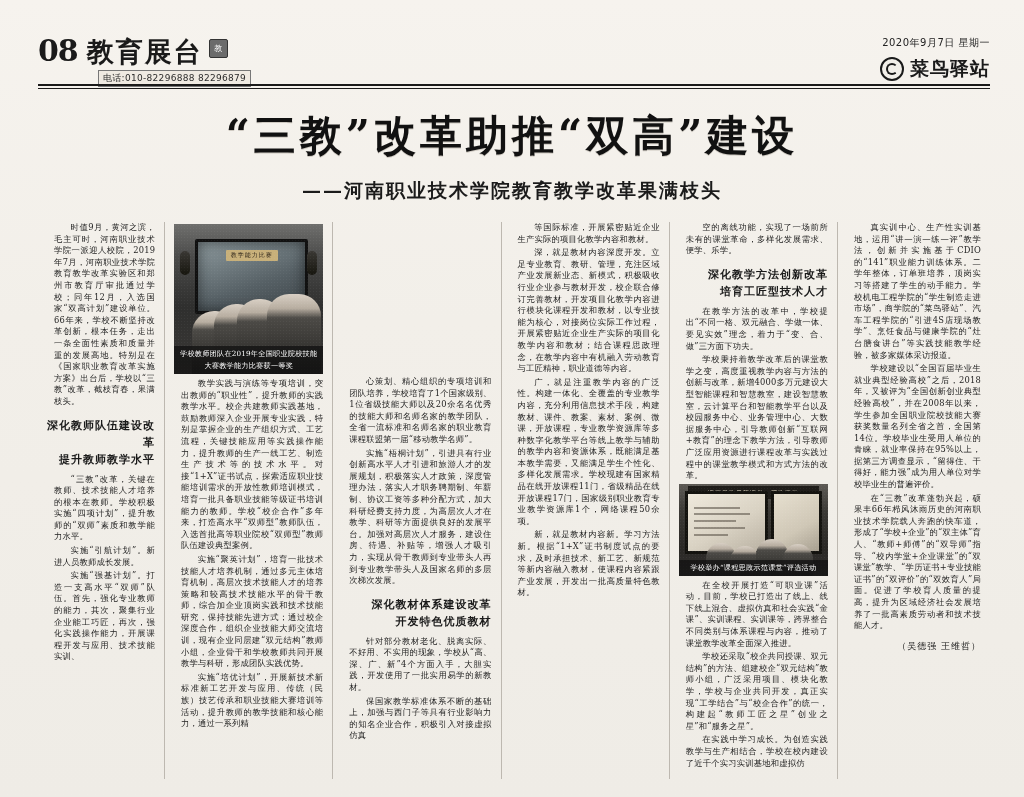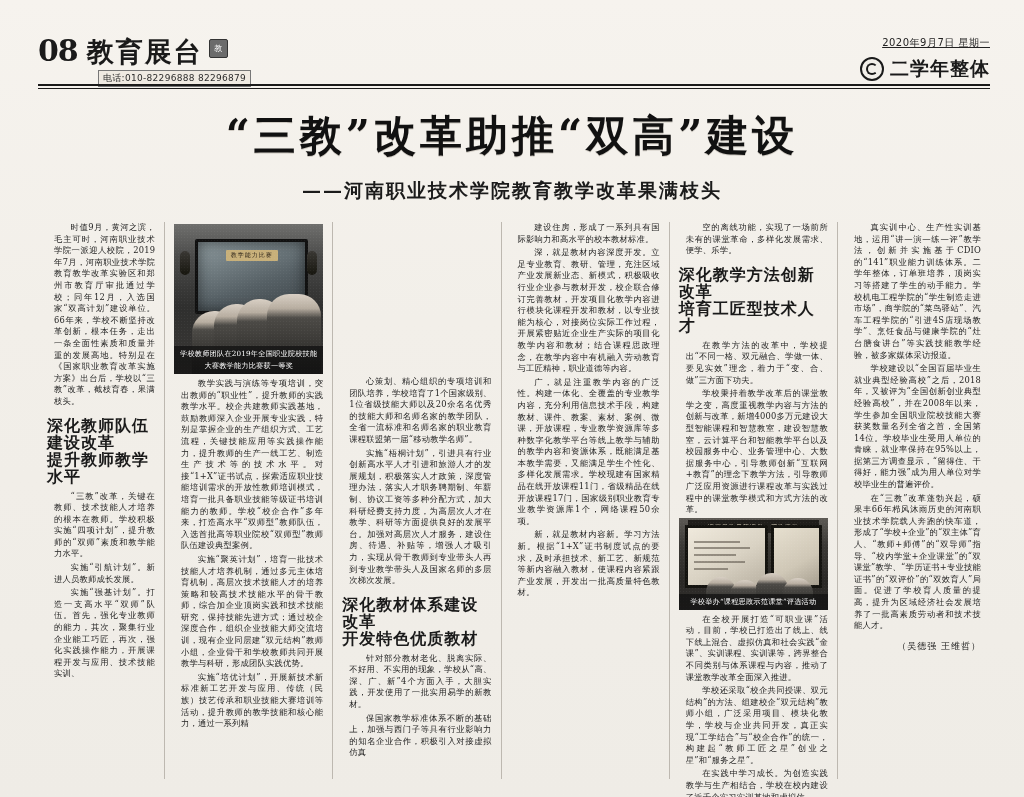--- a/index.html
+++ b/index.html
@@ -33,21 +33,21 @@
     width:17px;height:17px;border:1px solid #333;border-radius:2px;
     margin-left:6px;margin-bottom:8px;
     background:#6b6b6b;color:#fff;font-size:8px;line-height:17px;text-align:center;
   }
   .mast-phone{
     position:absolute;left:60px;top:34px;
     font-size:9px;color:#2b2b2b;letter-spacing:.3px;
     border:1px solid #777;padding:1px 4px;background:#efeae2;
   }
   .mast-right{position:absolute;right:0;top:0;text-align:right;}
-  .mast-date{font-size:10px;color:#222;margin-bottom:6px;letter-spacing:.5px;text-decoration:underline;}
+  .mast-date{font-size:10px;color:#222;margin-bottom:6px;letter-spacing:.5px;}
   .mast-brand{display:flex;align-items:center;justify-content:flex-end;}
   .brand-logo{
     width:20px;height:20px;border-radius:50%;
     border:2px solid #1a1a1a;margin-right:6px;
     position:relative;background:#f2efe9;
   }
   .brand-logo:after{
     content:"";position:absolute;left:4px;top:4px;width:8px;height:8px;
     border-radius:50%;border:2px solid #1a1a1a;border-right-color:transparent;
   }
@@ -95,22 +95,22 @@
     font-family:"DejaVu Serif","Liberation Serif",serif;
     font-size:8.3px;line-height:11.6px;
     text-align:justify;
     margin:0 0 2px 7px;
     text-indent:2em;
     color:#1d1d1d;
     letter-spacing:.2px;
   }
   h3.sec{
     font-family:Liberation Sans, sans-serif;
-    font-weight:bold;font-size:16px;line-height:17px;
-    text-align:left;margin:9px 0 6px 0;letter-spacing:1px;
+    font-weight:bold;font-size:11px;line-height:17px;
+    text-align:right;margin:9px 0 6px 0;letter-spacing:1px;
   }
   .byline{
     font-family:"DejaVu Serif","Liberation Serif",serif;
     font-size:9px;text-align:right;margin-top:8px;letter-spacing:1px;
   }
 
   
   .photo{
     position:relative;background:#2b2b2b;margin:2px 0 4px 0;
     overflow:hidden;
@@ -182,21 +182,21 @@
     <div class="mast-left">
       <div class="mast-num">08</div>
       <div class="mast-title">教育展台</div>
       <div class="mast-seal">教</div>
     </div>
     <div class="mast-phone">电话:010-82296888  82296879</div>
     <div class="mast-right">
       <div class="mast-date">2020年9月7日  星期一</div>
       <div class="mast-brand">
         <div class="brand-logo"></div>
-        <div class="brand-name">二学年整体</div>
+        <div class="brand-name">菜鸟驿站</div>
       </div>
     </div>
   </div>
   <div class="rule"></div>
   <div class="rule2"></div>
 
   <div class="headline">“三教”改革助推“双高”建设</div>
   <div class="subhead">——河南职业技术学院教育教学改革果满枝头</div>
 
   <div class="cols">
@@ -239,21 +239,21 @@
       <p class="body">实施“梧桐计划”，引进具有行业创新高水平人才引进和旅游人才的发展规划，积极落实人才政策，深度管理办法，落实人才职务聘期制、年薪制、协议工资等多种分配方式，加大科研经费支持力度，为高层次人才在教学、科研等方面提供良好的发展平台。加强对高层次人才服务，建设住房、待遇、补贴等，增强人才吸引力，实现从骨干教师到专业带头人再到专业教学带头人及国家名师的多层次梯次发展。</p>
       <h3 class="sec">
         <span>深化教材体系建设改革</span><br>
         <span>开发特色优质教材</span>
       </h3>
       <p class="body">针对部分教材老化、脱离实际、不好用、不实用的现象，学校从“高、深、广、新”4个方面入手，大胆实践，开发使用了一批实用易学的新教材。</p>
       <p class="body">保国家教学标准体系不断的基础上，加强与西门子等具有行业影响力的知名企业合作，积极引入对接虚拟仿真</p>
     </div>
 
     <div class="col c4">
-      <p class="body">建设住房，形成了一系列具有国际影响力和高水平的校本教材标准。</p>
+      <p class="body">等国际标准，开展紧密贴近企业生产实际的项目化教学内容和教材。</p>
       <p class="body">深，就是教材内容深度开发。立足专业教育、教研、管理，充注区域产业发展新业态、新模式，积极吸收行业企业参与教材开发，校企联合修订完善教材，开发项目化教学内容进行模块化课程开发和教材，以专业技能为核心，对接岗位实际工作过程，开展紧密贴近企业生产实际的项目化教学内容和教材；结合课程思政理念，在教学内容中有机融入劳动教育与工匠精神，职业道德等内容。</p>
       <p class="body">广，就是注重教学内容的广泛性。构建一体化、全覆盖的专业教学内容，充分利用信息技术手段，构建教材、课件、教案、素材、案例、微课，开放课程，专业教学资源库等多种数字化教学平台等线上教学与辅助的教学内容和资源体系，既能满足基本教学需要，又能满足学生个性化、多样化发展需求。学校现建有国家精品在线开放课程11门，省级精品在线开放课程17门，国家级别职业教育专业教学资源库1个，网络课程50余项。</p>
       <p class="body">新，就是教材内容新。学习方法新。根据“1+X”证书制度试点的要求，及时承担技术、新工艺、新规范等新内容融入教材，使课程内容紧跟产业发展，开发出一批高质量特色教材。</p>
     </div>
 
     <div class="col c5">
       <p class="body">空的离线功能，实现了一场前所未有的课堂革命，多样化发展需求、便学、乐学。</p>
       <h3 class="sec">
         <span>深化教学方法创新改革</span><br>
         <span>培育工匠型技术人才</span>

